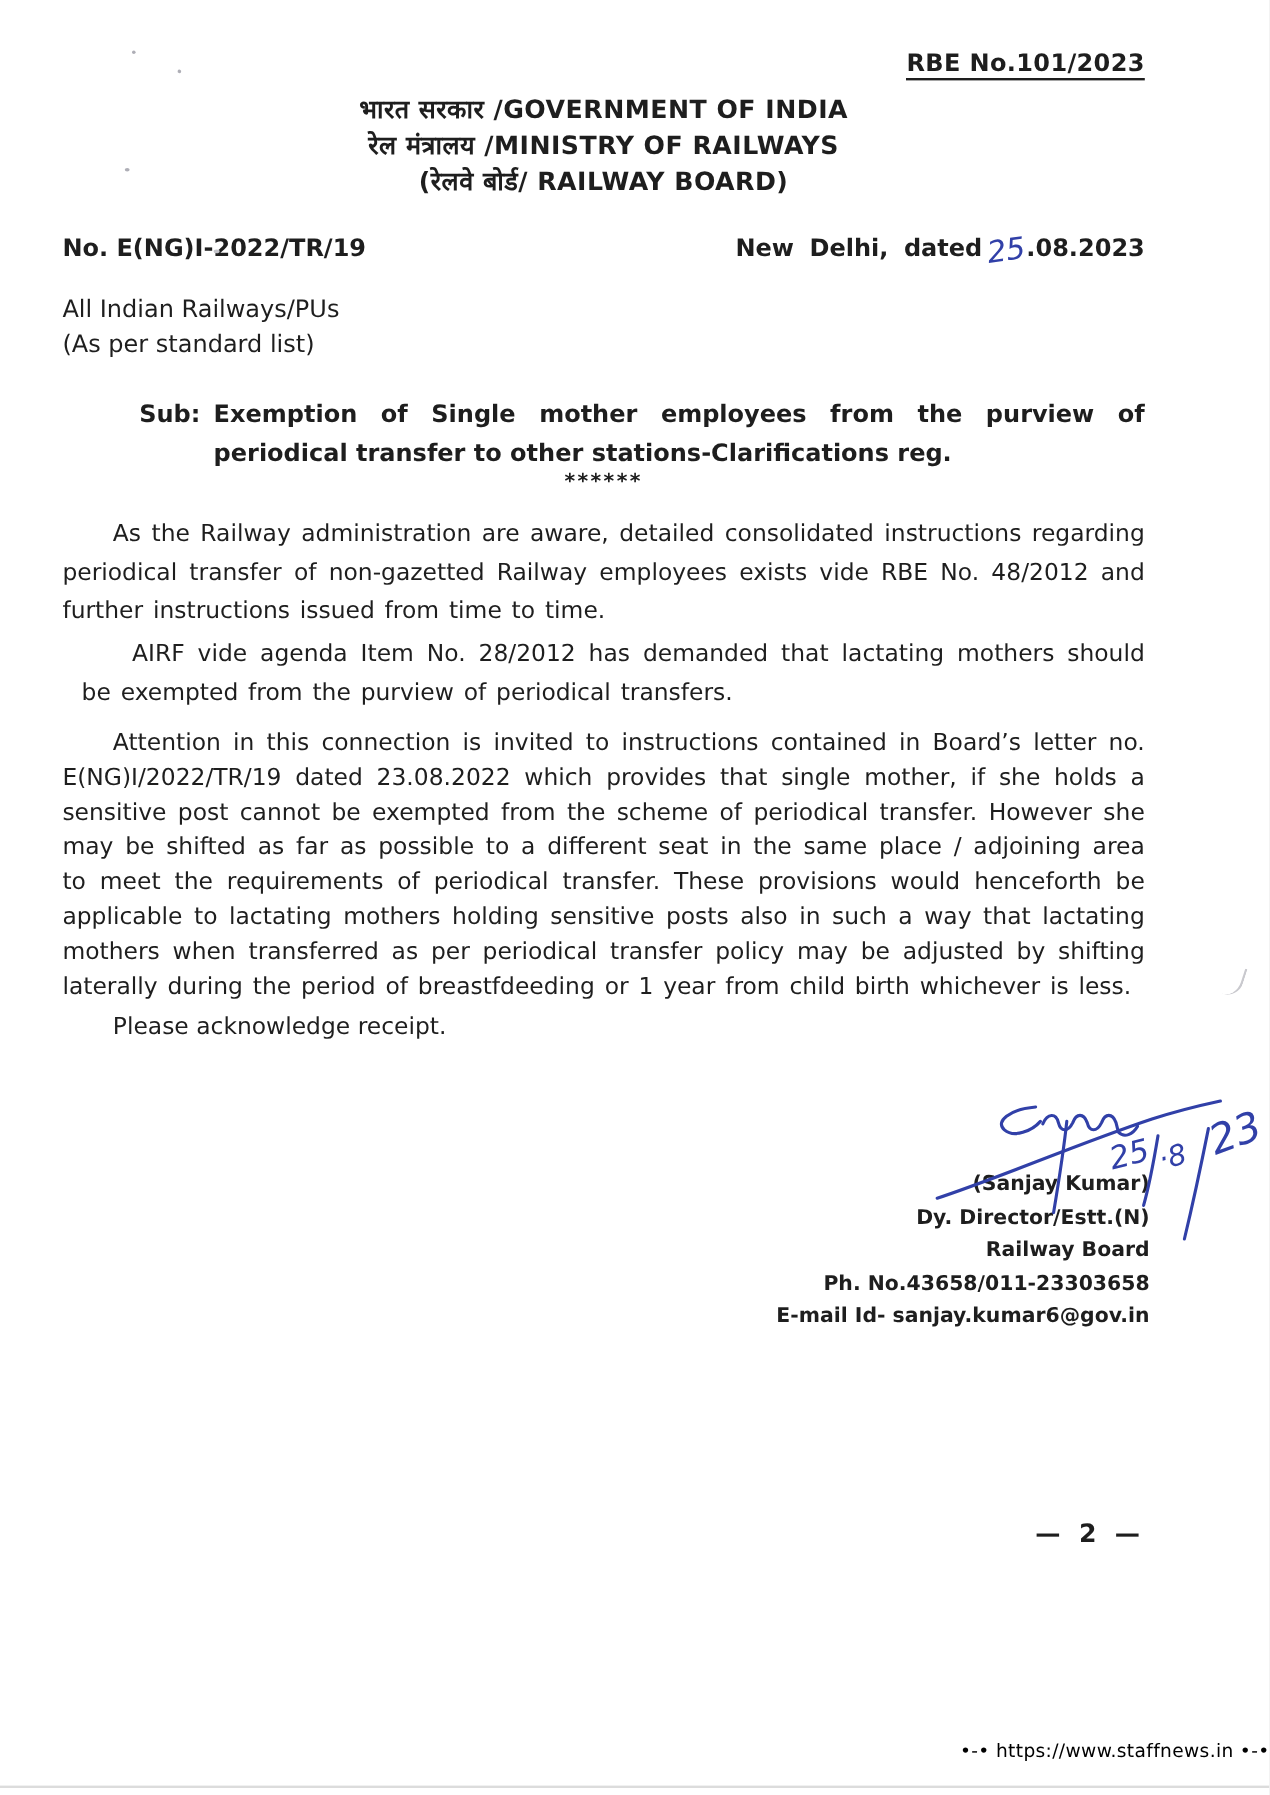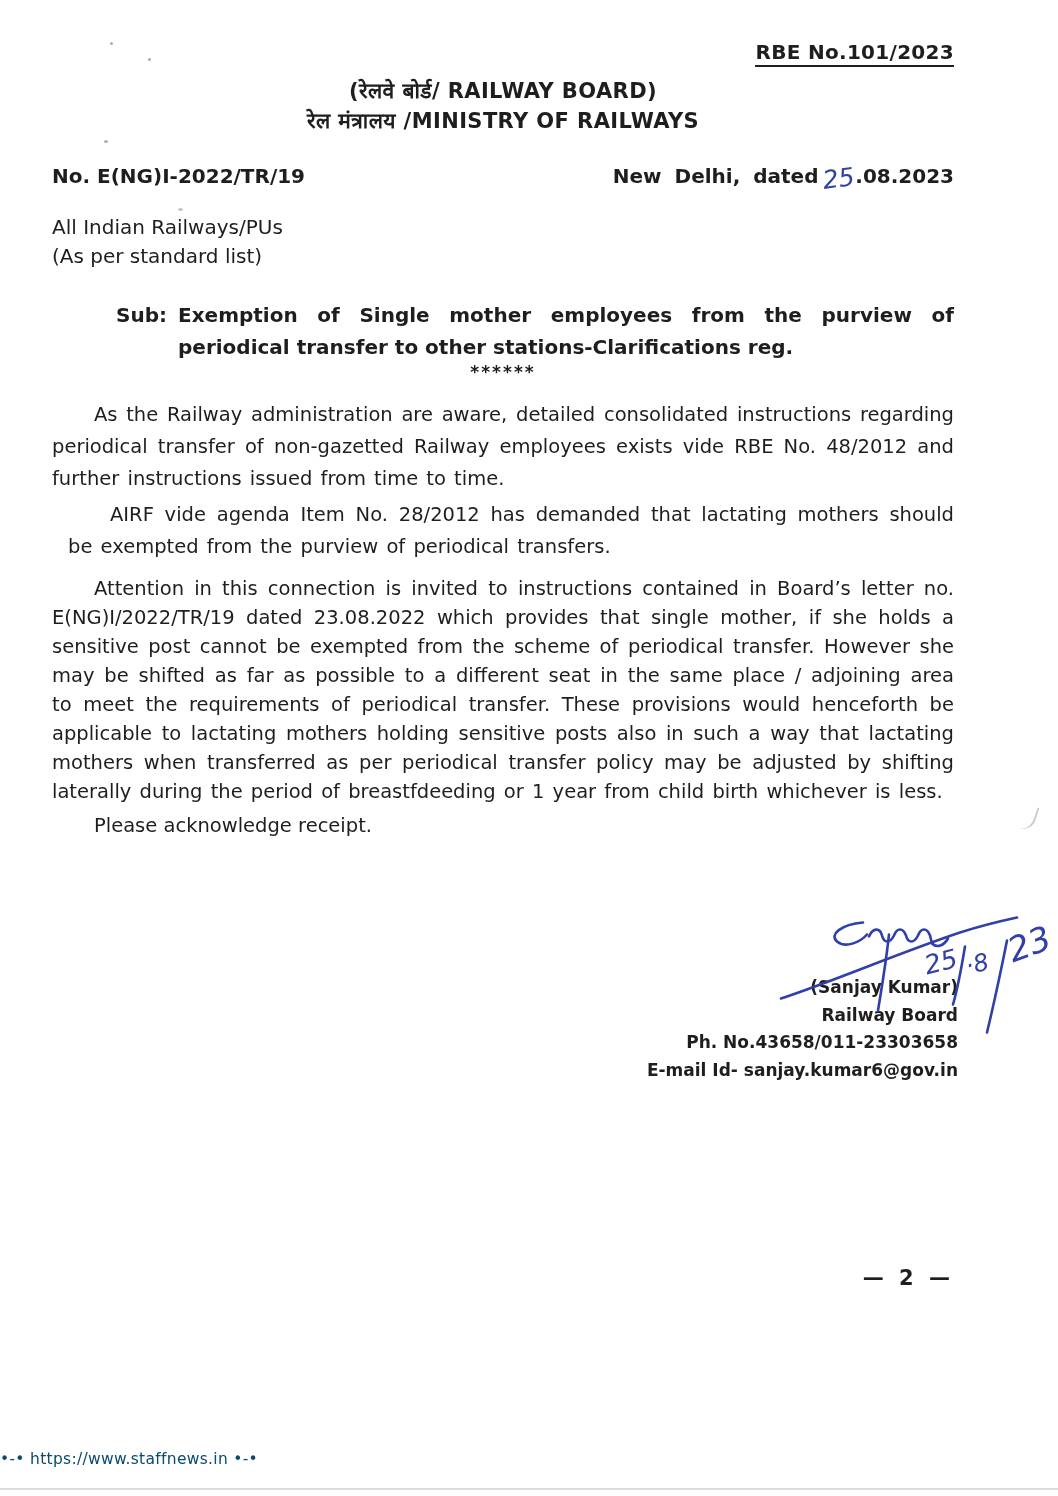--- a/index.html
+++ b/index.html
@@ -112,23 +112,23 @@
   }
   .page-num{
     position:absolute;
     top:1266px;right:104px;
     font-size:21px;font-weight:bold;
     letter-spacing:4px;
   }
   .footer{
     position:absolute;
     left:0;bottom:28px;width:100%;
-    text-align:left;
+    text-align:right;
     font-size:15.5px;
-    color:#0c4a6e;
+    color:#000000;
     letter-spacing:.3px;
   }
   .scan-line{
     position:absolute;
     left:0;bottom:6px;width:100%;height:2px;
     background:#dcdcdc;
   }
   .speck{position:absolute;background:#aeaeb6;border-radius:50%;}
   .sp1{left:110px;top:42px;width:3px;height:3px;}
   .sp2{left:148px;top:58px;width:3px;height:3px;transform:rotate(20deg);}
@@ -147,22 +147,23 @@
 
 <div class="page">
 
   <div class="content">
 
     <div class="rbe">
       <span>RBE No.101/2023</span>
     </div>
 
     <div class="gov-header">
+      <div>भारत सरकार /GOVERNMENT OF INDIA</div>
+      <div>रेल मंत्रालय /MINISTRY OF RAILWAYS</div>
       <div>(रेलवे बोर्ड/ RAILWAY BOARD)</div>
-      <div>रेल मंत्रालय /MINISTRY OF RAILWAYS</div>
     </div>
 
     <div class="ref-row">
       <div>No. E(NG)I-2022/TR/19</div>
       <div class="place-date">
         <span>New Delhi, dated</span><span class="hand-date">25</span><span>.08.2023</span>
       </div>
     </div>
 
     <div class="addressee">
@@ -197,20 +198,21 @@
     <path d="M 190,34 C 186,58 182,78 178,92"></path>
     <path d="M 232,28 C 226,58 218,95 212,120"></path>
 
     <text transform="translate(152,62) rotate(-14)" font-size="26">25</text>
     <text transform="translate(193,62) rotate(-14)" font-size="24">·8</text>
     <text transform="translate(238,50) rotate(-20)" font-size="34">23</text>
   </svg>
 
   <div class="sign-block">
     <div>(Sanjay Kumar)</div>
+    <div>Dy. Director/Estt.(N)</div>
     <div>Railway Board</div>
     <div>Ph. No.43658/011-23303658</div>
     <div>E-mail Id- sanjay.kumar6@gov.in</div>
   </div>
 
   <div class="page-num">— 2 —</div>
 
   <div class="footer">
     <span>•-•</span>
     <span>https://www.staffnews.in</span>

